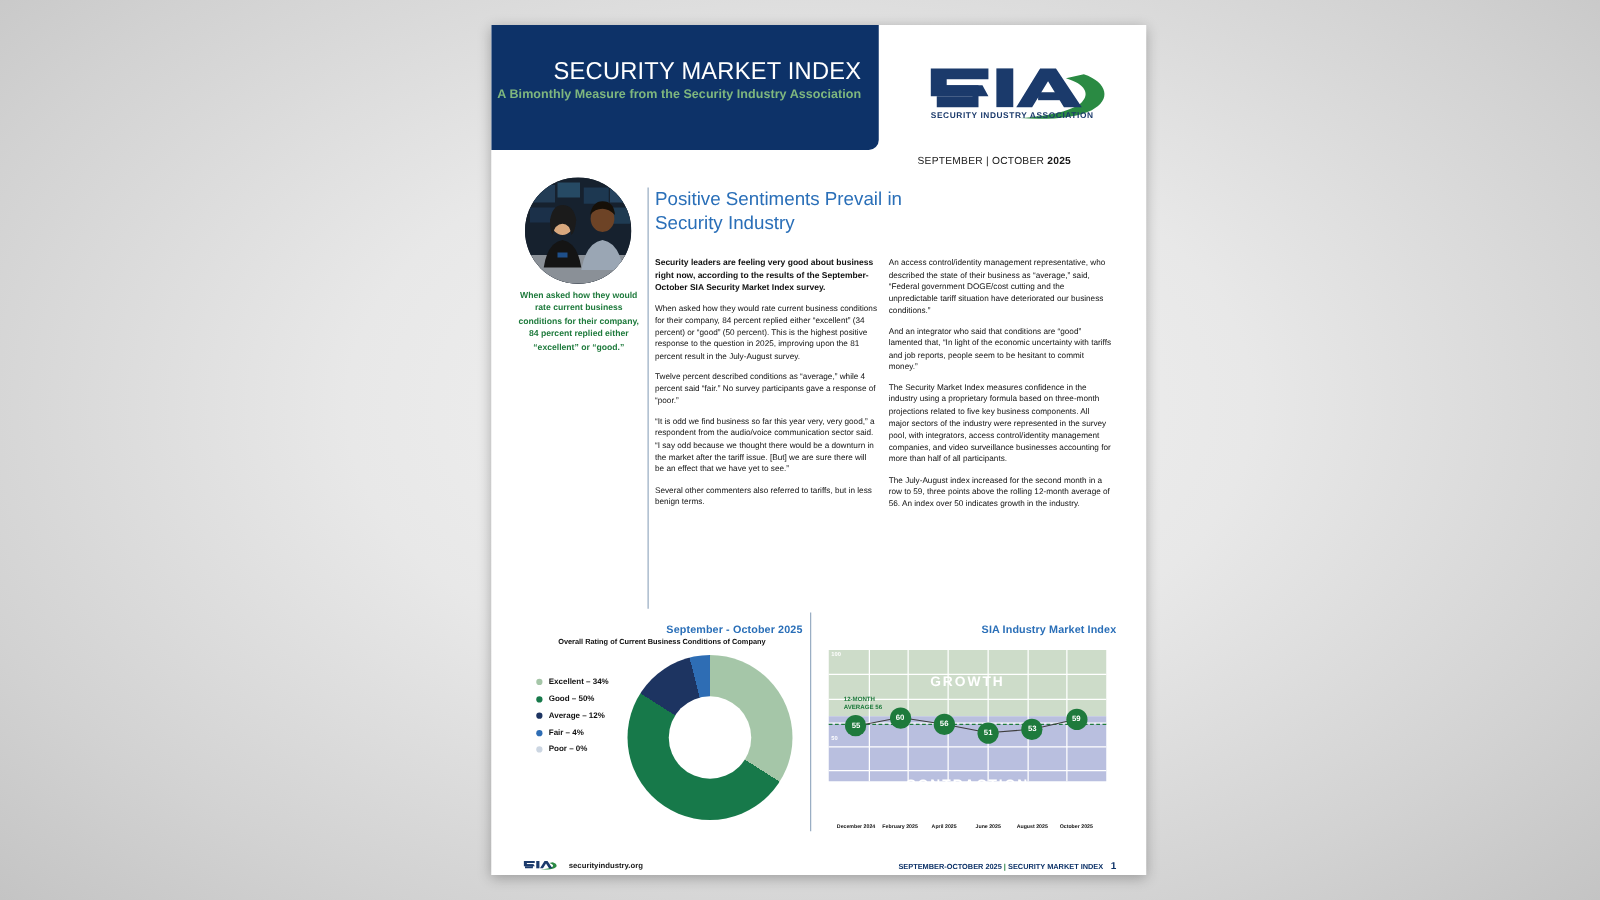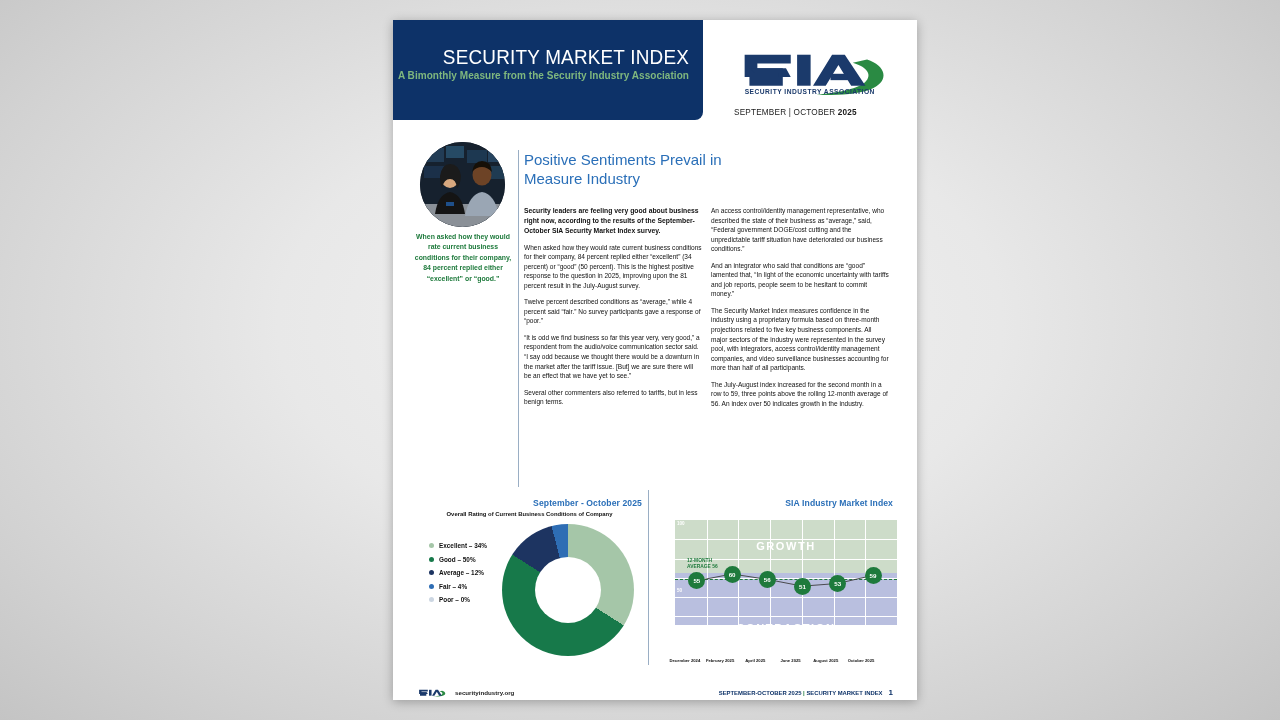--- a/index.html
+++ b/index.html
@@ -66,21 +66,21 @@
   .hdr-logo {
     position: absolute;
     left: 340px;
     top: 22px;
     width: 160px;
     height: 62px;
   }
   .hdr-date {
     position: absolute;
     left: 341px;
-    top: 88px;
+    top: 104px;
     font-size: 8.2px;
     color: #1b1b1b;
     letter-spacing: 0.2px;
     white-space: nowrap;
   }
   .hdr-date b { font-weight: bold; }
 
   
   .photo {
     position: absolute;
@@ -203,21 +203,21 @@
   .legend-label {
     font-size: 6.4px;
     font-weight: bold;
     color: #111111;
   }
 
   
   #line-block { left: 262px; top: 478px; width: 238px; height: 170px; }
   .plot {
     position: absolute;
-    left: 20px; top: 22px;
+    left: 8px; top: 22px;
     width: 222px; height: 105px;
   }
   .band-growth {
     position: absolute;
     left: 0; top: 0; right: 0; height: 50%;
     background: #cddcc9;
   }
   .band-contraction {
     position: absolute;
     left: 0; bottom: 0; right: 0; height: 50%;
@@ -341,21 +341,21 @@
       <ellipse cx="62" cy="33" rx="9.5" ry="10.5" fill="#6d4326"></ellipse>
       <path d="M52 30 q2-11 10-11 q9 0 10 11 q-5-5-10-5 q-6 0-10 5z" fill="#161008"></path>
       <path d="M45 74 q4-22 17-24 q13 2 17 24 z" fill="#9aa6b4"></path>
       <rect x="26" y="60" width="8" height="4" fill="#1e4f8a"></rect>
     </svg>
   </div>
   <div class="pullquote">When asked how they would rate current business conditions for their company, 84 percent replied either “excellent” or “good.”</div>
 
   <div class="vrule"></div>
 
-  <div class="headline">Positive Sentiments Prevail in Measure Industry</div>
+  <div class="headline">Positive Sentiments Prevail in Security Industry</div>
 
   <div class="col col-left">
     <p class="lead">Security leaders are feeling very good about business right now, according to the results of the September-October SIA Security Market Index survey.</p>
     <p>When asked how they would rate current business conditions for their company, 84 percent replied either “excellent” (34 percent) or “good” (50 percent). This is the highest positive response to the question in 2025, improving upon the 81 percent result in the July-August survey.</p>
     <p>Twelve percent described conditions as “average,” while 4 percent said “fair.” No survey participants gave a response of “poor.”</p>
     <p>“It is odd we find business so far this year very, very good,” a respondent from the audio/voice communication sector said. “I say odd because we thought there would be a downturn in the market after the tariff issue. [But] we are sure there will be an effect that we have yet to see.”</p>
     <p>Several other commenters also referred to tariffs, but in less benign terms.</p>
   </div>
 
   <div class="col col-right">

